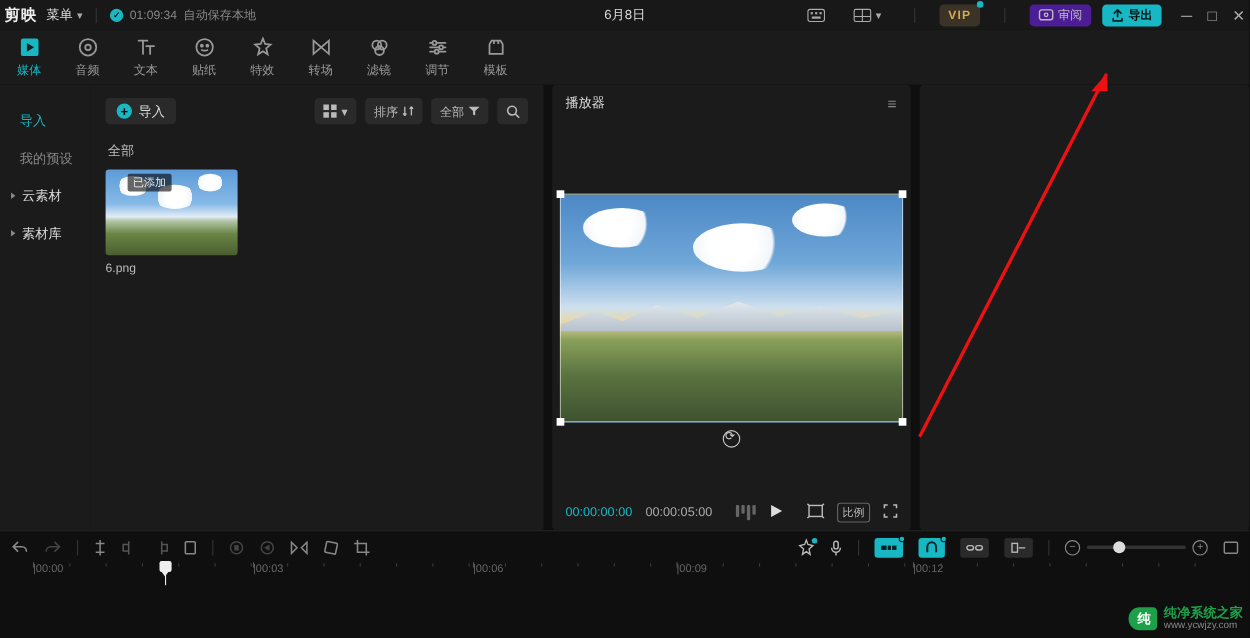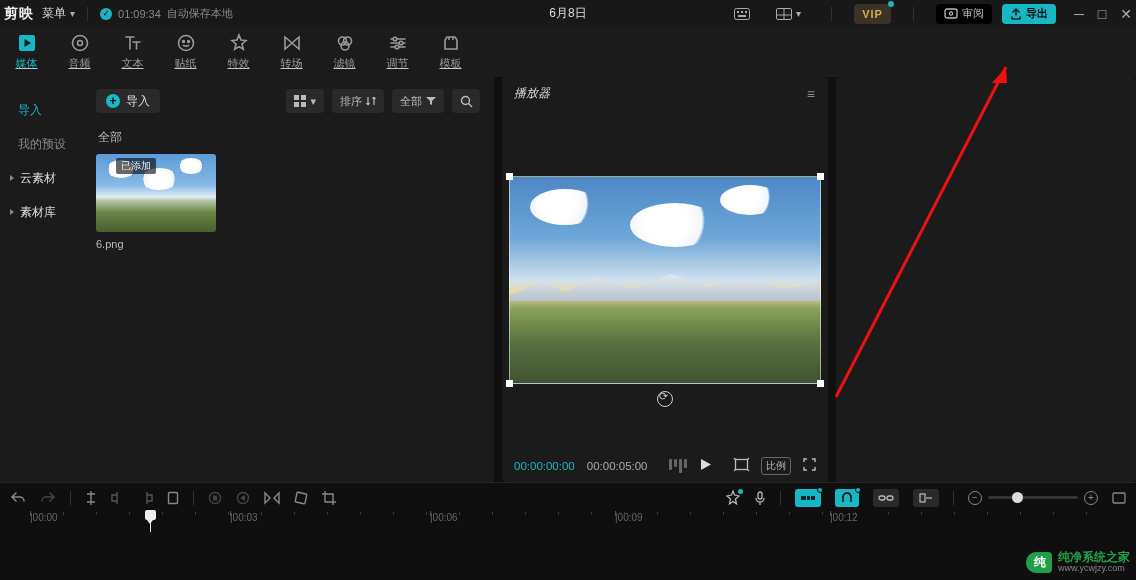--- a/index.html
+++ b/index.html
@@ -8,29 +8,29 @@
   .titlebar{height:27px;background:#181818;display:flex;align-items:center;padding:0 4px;position:relative;}
   .titlebar .logo{color:#eee;font-weight:700;font-size:14px;letter-spacing:1px;}
   .titlebar .menu-btn{margin-left:8px;color:#ddd;font-size:12px;display:flex;align-items:center;gap:4px;cursor:pointer;}
   .titlebar .chev{font-size:10px;color:#aaa;}
   .titlebar .sep{width:1px;height:14px;background:#333;margin:0 12px;}
   .titlebar .sync{display:flex;align-items:center;gap:6px;color:#888;font-size:11px;}
   .titlebar .sync .dot{width:12px;height:12px;border-radius:50%;background:#17b8c4;display:flex;align-items:center;justify-content:center;}
   .titlebar .sync .dot:after{content:"✓";color:#0a0a0a;font-size:8px;font-weight:700;}
   .titlebar .title{position:absolute;left:50%;transform:translateX(-50%);color:#ddd;font-size:12px;}
   .titlebar .right{margin-left:auto;display:flex;align-items:center;gap:10px;}
-  .pill{height:20px;padding:0 8px;border-radius:4px;background:#000000;color:#bbb;display:flex;align-items:center;gap:4px;font-size:11px;cursor:pointer;}
+  .pill{height:20px;padding:0 8px;border-radius:4px;background:#4c1d95;color:#bbb;display:flex;align-items:center;gap:4px;font-size:11px;cursor:pointer;}
   .pill.vip{background:#3a3326;color:#d6ad52;font-weight:700;letter-spacing:1px;position:relative;}
   .pill.vip:after{content:"";position:absolute;top:-3px;right:-3px;width:6px;height:6px;background:#17b8c4;border-radius:50%;}
   .pill.export{background:#17b8c4;color:#0a0a0a;font-weight:600;}
   .pill.bare{background:transparent;}
   .win-btns{display:flex;gap:14px;margin-left:8px;}
   .win-btns span{color:#aaa;font-size:14px;cursor:pointer;}
   
-  .tabs-row{height:50px;background:#1b1b1b;display:flex;align-items:stretch;padding-left:0;text-decoration:underline;}
+  .tabs-row{height:50px;background:#1b1b1b;display:flex;align-items:stretch;padding-left:0;}
   .tab{width:53px;display:flex;flex-direction:column;align-items:center;justify-content:center;gap:4px;color:#999;cursor:pointer;font-size:11px;}
   .tab.active{color:#17b8c4;}
   .tab .ic{width:20px;height:18px;display:flex;align-items:center;justify-content:center;}
   .tab svg{width:18px;height:18px;stroke:currentColor;fill:none;stroke-width:1.6;}
   .tab0 svg{fill:currentColor;stroke:none;}
   
   .main{display:flex;height:405px;}
   
   .sidebar{width:82px;background:#1b1b1b;padding-top:16px;}
   .side-item{height:34px;display:flex;align-items:center;padding-left:10px;font-size:12px;color:#bbb;cursor:pointer;}
@@ -52,21 +52,21 @@
   .thumb{width:120px;height:78px;border-radius:3px;overflow:hidden;position:relative;background:linear-gradient(180deg,#5c9bd8 0%,#86b9e6 40%,#b7d4ef 48%,#e1ecf5 55%,#b4c6a8 60%,#6a8645 75%,#4a5d30 100%);cursor:pointer;}
   .thumb .cloud{position:absolute;background:radial-gradient(circle,#fff 40%,#f0f4f8 70%,transparent 72%);border-radius:50%;}
   .c1{width:30px;height:18px;top:6px;left:10px;}
   .c2{width:38px;height:22px;top:14px;left:44px;}
   .c3{width:26px;height:16px;top:4px;left:82px;}
   .thumb .badge{position:absolute;top:4px;left:20px;background:rgba(0,0,0,.6);color:#eee;padding:1px 5px;font-size:10px;border-radius:2px;}
   .thumb-name{color:#bbb;font-size:11px;margin-top:6px;}
   
   .player-panel{width:326px;background:#1b1b1b;margin-left:8px;display:flex;flex-direction:column;border-radius:4px;}
   .player-head{display:flex;align-items:center;padding:8px 12px;}
-  .player-head .ttl{color:#ddd;font-size:12px;font-style:italic;}
+  .player-head .ttl{color:#ddd;font-size:12px;}
   .player-head .dots{margin-left:auto;color:#888;cursor:pointer;font-size:14px;letter-spacing:1px;}
   .player-canvas-wrap{flex:1;display:flex;align-items:center;justify-content:center;padding:6px;}
   .player-canvas{width:312px;height:208px;background:linear-gradient(180deg,#4d88c6 0%,#6fa7d8 30%,#a8c9e6 42%,#cfe0ee 50%,#e8d8a8 56%,#8aa05a 64%,#5a7240 80%,#3f5230 100%);position:relative;border:1px solid rgba(255,255,255,.5);}
   .pc-cloud{position:absolute;background:radial-gradient(circle at 40% 40%,#fff 35%,#f2f6fa 60%,transparent 65%);border-radius:50%;}
   .pc1{width:70px;height:36px;top:12px;left:20px;}
   .pc2{width:90px;height:44px;top:26px;left:120px;}
   .pc3{width:60px;height:30px;top:8px;left:210px;}
   .pc-mtn{position:absolute;left:0;right:0;top:94px;height:30px;background:linear-gradient(180deg,#e6ecf2 0%,#b8c2cc 100%);clip-path:polygon(0 80%,10% 40%,18% 70%,28% 20%,40% 60%,52% 10%,64% 55%,76% 25%,88% 60%,100% 40%,100% 100%,0 100%);}
   .handle{position:absolute;width:7px;height:7px;background:#fff;}
   .h-tl{top:-4px;left:-4px;} .h-tr{top:-4px;right:-4px;} .h-bl{bottom:-4px;left:-4px;} .h-br{bottom:-4px;right:-4px;}

